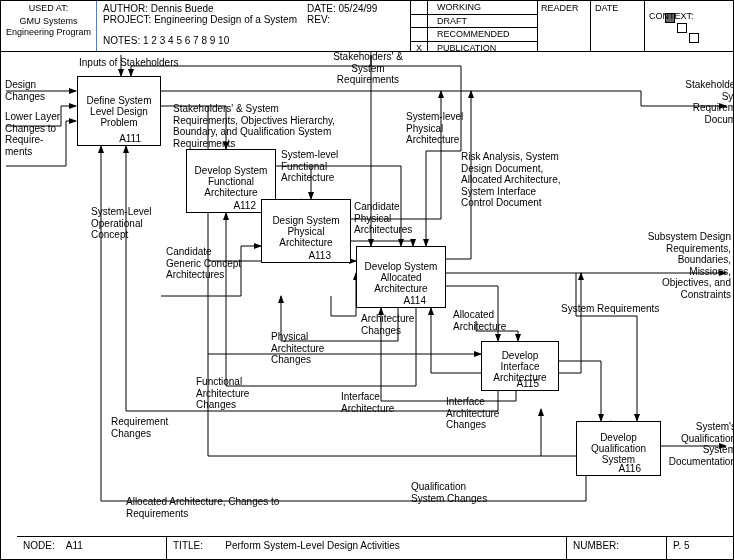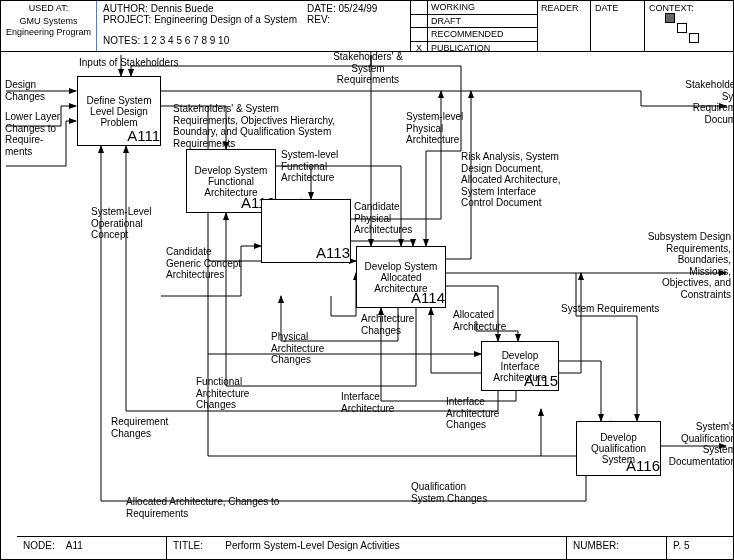--- a/index.html
+++ b/index.html
@@ -4,34 +4,34 @@
 <style>
 html,body{margin:0;padding:0;font-family:Arial,Helvetica,sans-serif;font-size:10px;color:#000;background:#fff}
 .page{position:relative;width:734px;height:560px;border:1.5px solid #000;box-sizing:border-box}
 .hdr{position:absolute;top:0;left:0;right:0;height:50px;border-bottom:1.5px solid #000;font-size:10px}
 .hdr .col1{position:absolute;left:0;top:0;width:96px;height:50px;border-right:1px solid #3b82f6;text-align:center;padding-top:2px;box-sizing:border-box;font-size:9px;line-height:1.2}
 .hdr .col2{position:absolute;left:96px;top:0;width:314px;height:50px;border-right:1px solid #000;box-sizing:border-box;padding:2px 6px;font-size:10px}
 .hdr .col3{position:absolute;left:410px;top:0;width:16px;height:50px;border-right:1px solid #000}
 .hdr .col3 .cell{height:12.5px;border-bottom:1px solid #000;text-align:center;font-size:9px;line-height:12px}
 .hdr .col3 .cell:last-child{border-bottom:none}
 .hdr .col4{position:absolute;left:426px;top:0;width:110px;height:50px;border-right:1px solid #000}
-.hdr .col4 .cell{height:12.5px;border-bottom:1px solid #000;padding-left:4px;font-size:9px;line-height:12px}
+.hdr .col4 .cell{height:12.5px;border-bottom:1px solid #000;padding-left:10px;font-size:9px;line-height:12px}
 .hdr .col4 .cell:last-child{border-bottom:none}
 .hdr .col5{position:absolute;left:536px;top:0;width:54px;height:50px;border-right:1px solid #000;padding:2px 4px;font-size:9px;box-sizing:border-box}
 .hdr .col6{position:absolute;left:590px;top:0;width:54px;height:50px;border-right:1px solid #000;padding:2px 4px;font-size:9px;box-sizing:border-box}
-.hdr .col7{position:absolute;left:644px;top:0;right:0;height:50px;padding:2px 4px;font-size:9px;box-sizing:border-box}
+.hdr .col7{position:absolute;left:644px;top:0;right:0;height:50px;padding:10px 4px;font-size:9px;box-sizing:border-box}
 .ctxbox{position:absolute;border:1px solid #000;width:8px;height:8px}
 .ftr{position:absolute;bottom:0;left:16px;right:0;height:22px;border-top:1.5px solid #000;font-size:10px}
 .ftr .f1{position:absolute;left:0;top:0;width:150px;height:22px;border-right:1px solid #000;padding:3px 6px;box-sizing:border-box}
 .ftr .f2{position:absolute;left:150px;top:0;width:400px;height:22px;border-right:1px solid #000;padding:3px 6px;box-sizing:border-box}
 .ftr .f3{position:absolute;left:550px;top:0;width:100px;height:22px;border-right:1px solid #000;padding:3px 6px;box-sizing:border-box}
 .ftr .f4{position:absolute;left:650px;top:0;right:0;height:22px;padding:3px 6px;box-sizing:border-box}
 .canvas{position:absolute;top:50px;left:0;right:0;bottom:22px}
 .box{position:absolute;border:1.5px solid #000;background:#fff;z-index:5;font-size:10px;text-align:center;display:flex;align-items:center;justify-content:center;padding:2px;box-sizing:border-box;line-height:1.1}
-.boxid{position:absolute;bottom:1px;right:0;font-size:15px}
+.boxid{position:absolute;bottom:1px;right:19px;font-size:10px}
 .lbl{position:absolute;font-size:10px;line-height:1.15;z-index:6;background:transparent}
 svg{position:absolute;top:0;left:0;width:100%;height:100%;z-index:1}
 line,polyline{stroke:#000;stroke-width:1;fill:none}
 .arrow{marker-end:url(#ah)}
 </style>
 </head>
 <body>
 
 <div class="page">
 
@@ -134,20 +134,21 @@
 
     <div class="box" style="left:76px;top:25px;width:84px;height:70px">
       <span>Define System Level Design Problem</span>
       <span class="boxid">A111</span>
     </div>
     <div class="box" style="left:185px;top:98px;width:90px;height:64px">
       <span>Develop System Functional Architecture</span>
       <span class="boxid">A112</span>
     </div>
     <div class="box" style="left:260px;top:148px;width:90px;height:64px">
+      <span>Design System Physical Architecture</span>
       <span class="boxid">A113</span>
     </div>
     <div class="box" style="left:355px;top:195px;width:90px;height:62px">
       <span>Develop System Allocated Architecture</span>
       <span class="boxid">A114</span>
     </div>
     <div class="box" style="left:480px;top:290px;width:78px;height:50px">
       <span>Develop Interface Architecture</span>
       <span class="boxid">A115</span>
     </div>

